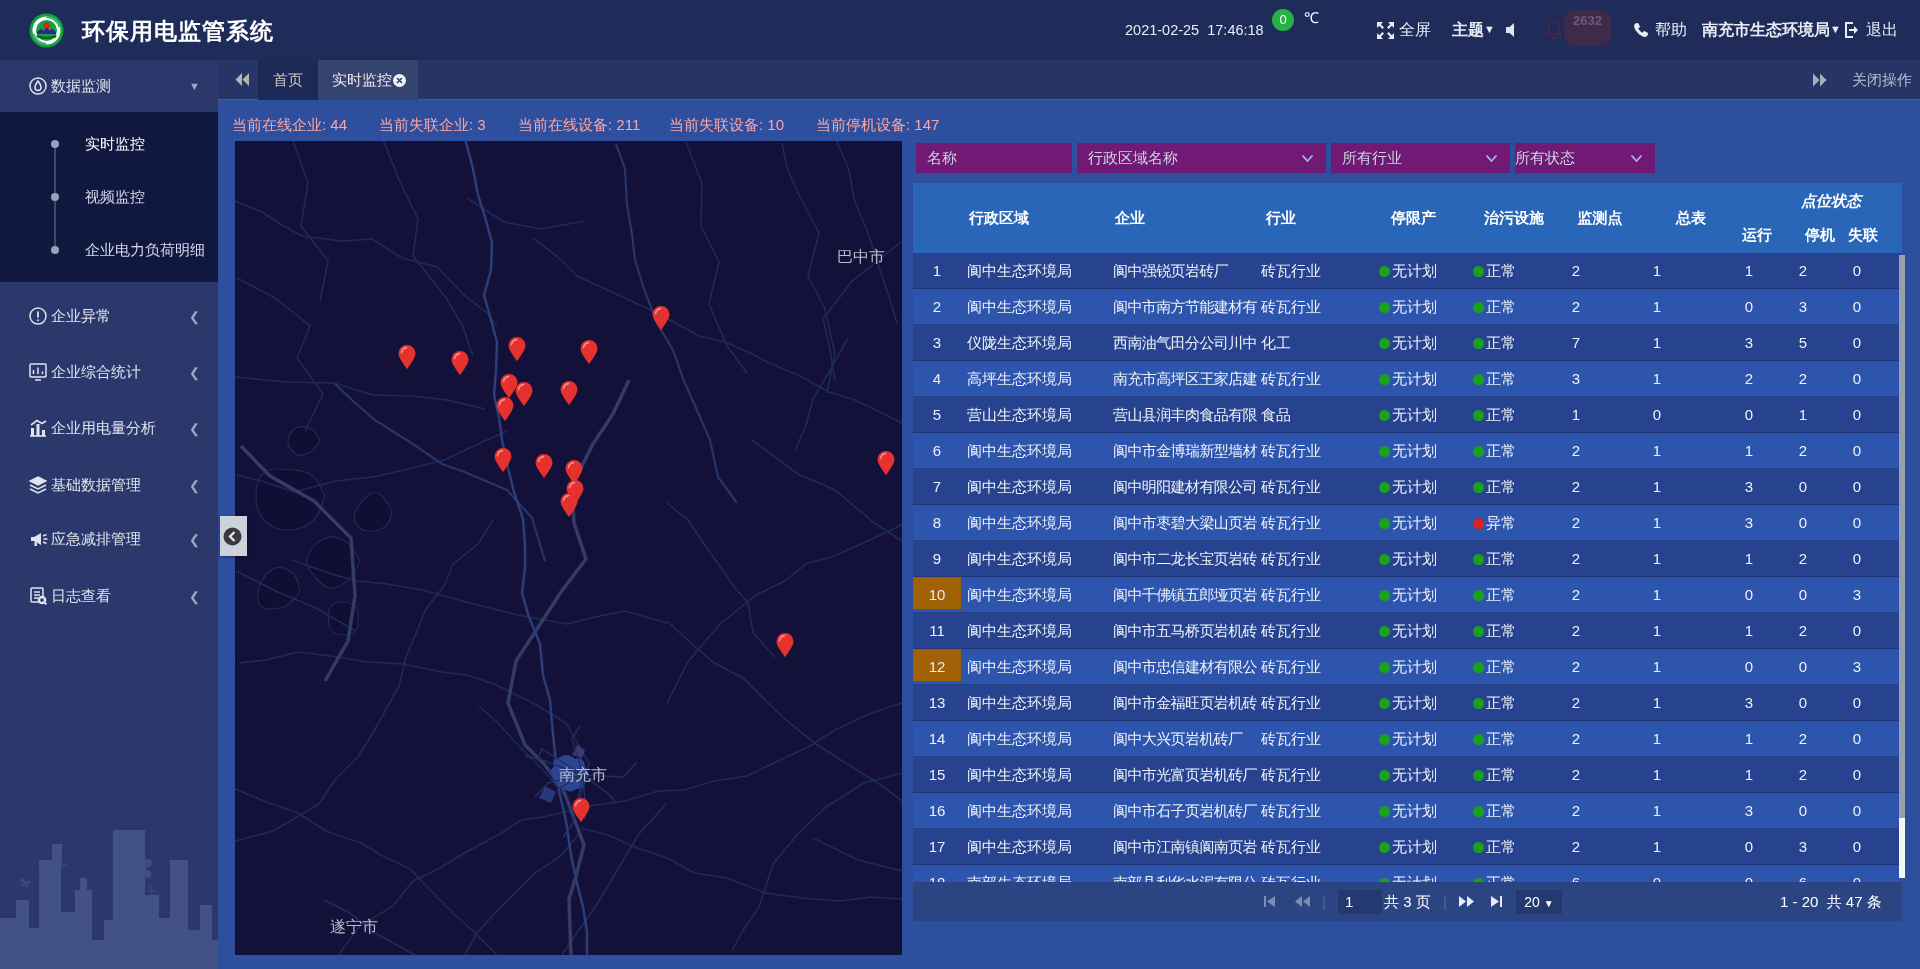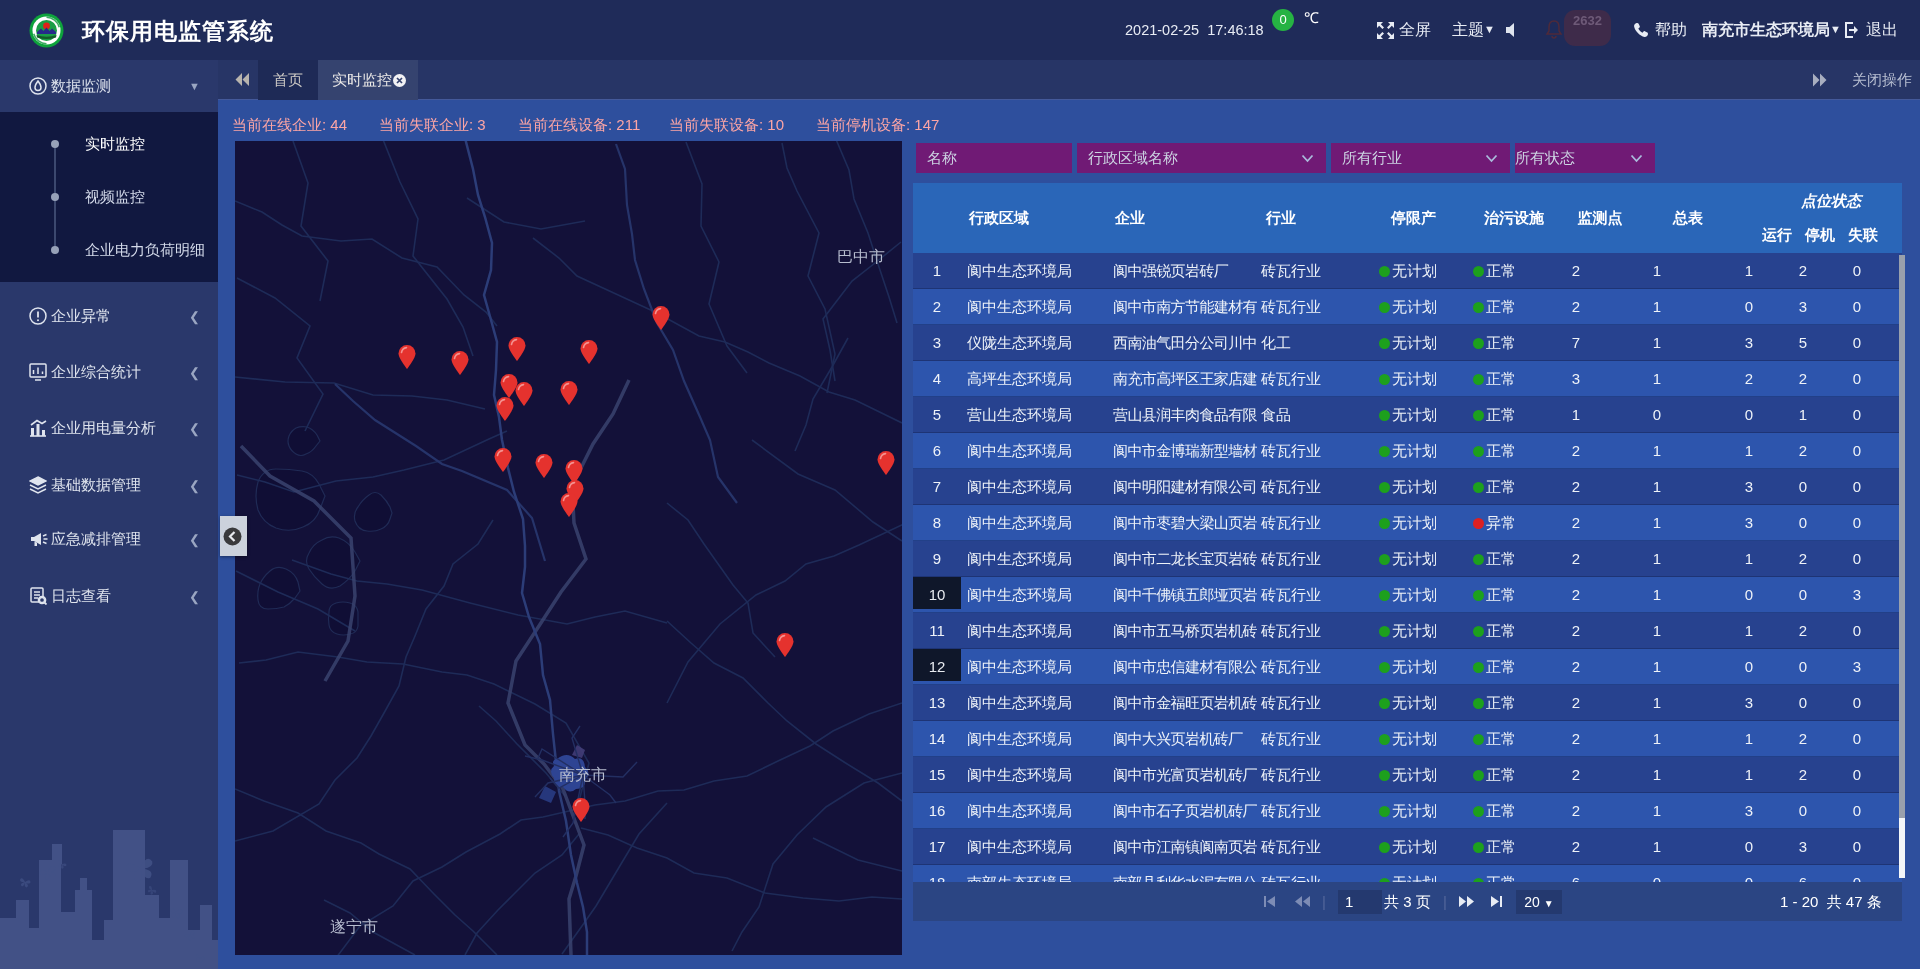--- a/index.html
+++ b/index.html
@@ -22,21 +22,21 @@
 #panel{position:absolute;left:913px;top:141px;width:989px;height:781px}
 .fbox{position:absolute;top:2px;height:30px;background:#701a75;color:#ccd3e2;font-size:15px;line-height:30px}
 .fbox .fchev{position:absolute;right:12px;top:11px;width:13px;height:9px}
 #thead{position:absolute;left:0;top:42px;width:989px;height:70px;background:#2a66b8;color:#fff;font-weight:bold;font-size:15px}
 #thead span{position:absolute;white-space:nowrap}
 .trow{position:absolute;left:0;width:989px;height:36px;border-bottom:1px solid rgba(15,25,70,.35)}
 .trow.odd{background:#27428f}
 .trow.even{background:#2d55ad}
 .trow span{position:absolute;top:0;line-height:35px;font-size:15px;color:#eef2f8;white-space:nowrap}
 .c0{left:0;width:48px;text-align:center}
-.c0.gray{background:#0f172a;color:#e8ebf0;height:32px}
+.c0.gray{background:#a16207;color:#e8ebf0;height:32px}
 .c1{left:54px}.c2{left:200px;width:150px;overflow:hidden;letter-spacing:-.6px}.c3{left:348px}
 .c4{left:466px}.c5{left:560px}
 .c6{left:638px;width:50px;text-align:center}
 .c7{left:719px;width:50px;text-align:center}
 .c8{left:811px;width:50px;text-align:center}
 .c9{left:865px;width:50px;text-align:center}
 .c10{left:919px;width:50px;text-align:center}
 .dg,.dr{display:inline-block;width:11px;height:11px;border-radius:50%;vertical-align:-1px;margin-right:2px}
 .dg{background:#1da01d}.dr{background:#dd2020}
 #pgbar{position:absolute;left:0;top:741px;width:989px;height:39px;background:#2b4583;color:#fff;font-size:15px}
@@ -58,21 +58,21 @@
 <path d="M17.5 31.5 A14 14 0 0 1 4 21 L5.5 20.6 A12.5 12.5 0 0 0 17.5 30 Z" fill="#1a9e46" opacity=".85"></path>
 </svg>
 <span class="title">环保用电监管系统</span>
 <span class="hitem" style="left:1125px;font-size:14.5px">2021-02-25&nbsp; 17:46:18</span>
 <span style="position:absolute;left:1272px;top:9px"><span style="display:inline-block;width:22px;height:22px;border-radius:50%;background:#26b343;color:#fff;font-size:13px;text-align:center;line-height:22px">0</span></span>
 <span style="position:absolute;left:1304px;top:7px;font-size:15px;color:#fff">℃</span>
 <svg style="position:absolute;left:1376px;top:21px" width="19" height="19" viewBox="0 0 19 19" fill="#e8ecf4">
       <path d="M1 1 L7 1 L4.8 3.2 L8 6.4 L6.4 8 L3.2 4.8 L1 7 Z M18 1 L18 7 L15.8 4.8 L12.6 8 L11 6.4 L14.2 3.2 L12 1 Z M1 18 L1 12 L3.2 14.2 L6.4 11 L8 12.6 L4.8 15.8 L7 18 Z M18 18 L12 18 L14.2 15.8 L11 12.6 L12.6 11 L15.8 14.2 L18 12 Z"></path>
     </svg>
 <span class="hitem" style="left:1399px">全屏</span>
-<span class="hitem" style="left:1452px;font-weight:normal">主题<span style="font-size:11px;position:relative;top:-2px">▼</span></span>
+<span class="hitem" style="left:1452px;font-weight:bold">主题<span style="font-size:11px;position:relative;top:-2px">▼</span></span>
 <svg style="position:absolute;left:1506px;top:23px" width="16" height="14" viewBox="0 0 16 14" fill="#dfe4ee">
       <path d="M8 0 L3.5 4 L0 4 L0 10 L3.5 10 L8 14 Z"></path>
     </svg>
 <svg style="position:absolute;left:1545px;top:19px" width="18" height="20" viewBox="0 0 18 20" fill="none" stroke="#4f2a3a" stroke-width="1.5">
       <path d="M9 2 C5.5 2 4 4.5 4 8 L4 12 L2 15 L16 15 L14 12 L14 8 C14 4.5 12.5 2 9 2 Z"></path>
       <path d="M7 17 a2 2 0 0 0 4 0"></path>
     </svg>
 <span class="hitem" style="left:1564px;top:10px;height:36px;line-height:21px;background:#3e2b4a;color:#6e5a78;font-size:13px;font-weight:bold;padding:0 9px;border-radius:11px">2632</span>
 <svg style="position:absolute;left:1633px;top:22px" width="16" height="16" viewBox="0 0 16 16" fill="#e8ecf4">
       <path d="M3.6 1.1 C4.2 0.9 5.3 1 5.6 1.7 L6.8 4.2 C7 4.8 6.8 5.3 6.3 5.7 L5.3 6.5 C6 8.1 7.9 10 9.5 10.7 L10.3 9.7 C10.7 9.2 11.2 9 11.8 9.2 L14.3 10.4 C15 10.7 15.1 11.8 14.9 12.4 C14.5 13.8 13 15.2 11.5 14.9 C6.9 14 2 9.1 1.1 4.5 C0.8 3 2.2 1.5 3.6 1.1 Z"></path>
@@ -361,23 +361,23 @@
 <div class="fbox" style="left:602px;width:140px"><span style="">所有状态</span><svg class="fchev" viewBox="0 0 13 9">
         <path d="M1.5 1.5 L6.5 7 L11.5 1.5" stroke="#aabbdc" stroke-width="1.8" fill="none"></path>
       </svg></div>
 <div id="thead">
 <span style="left:56px;line-height:70px">行政区域</span>
 <span style="left:202px;line-height:70px">企业</span>
 <span style="left:353px;line-height:70px">行业</span>
 <span style="left:478px;line-height:70px">停限产</span>
 <span style="left:571px;line-height:70px">治污设施</span>
 <span style="left:652px;width:70px;text-align:center;line-height:70px">监测点</span>
-<span style="left:760px;width:70px;line-height:70px">总表</span>
+<span style="left:743px;width:70px;text-align:center;line-height:70px">总表</span>
 <span style="left:878px;width:80px;text-align:center;top:9px;font-style:italic">点位状态</span>
-<span style="left:829px;width:50px;text-align:right;top:43px">运行</span>
+<span style="left:829px;width:50px;text-align:left;top:43px">运行</span>
 <span style="left:882px;width:50px;text-align:center;top:43px">停机</span>
 <span style="left:935px;width:50px;text-align:left;top:43px">失联</span>
 </div>
 <div class="trow odd" style="top:112px">
 <span class="c0">1</span>
       <span class="c1">阆中生态环境局</span>
       <span class="c2">阆中强锐页岩砖厂</span>
       <span class="c3">砖瓦行业</span>
 <span class="c4"><i class="dg"></i>无计划</span>
       <span class="c5"><i class="dg"></i>正常</span>

